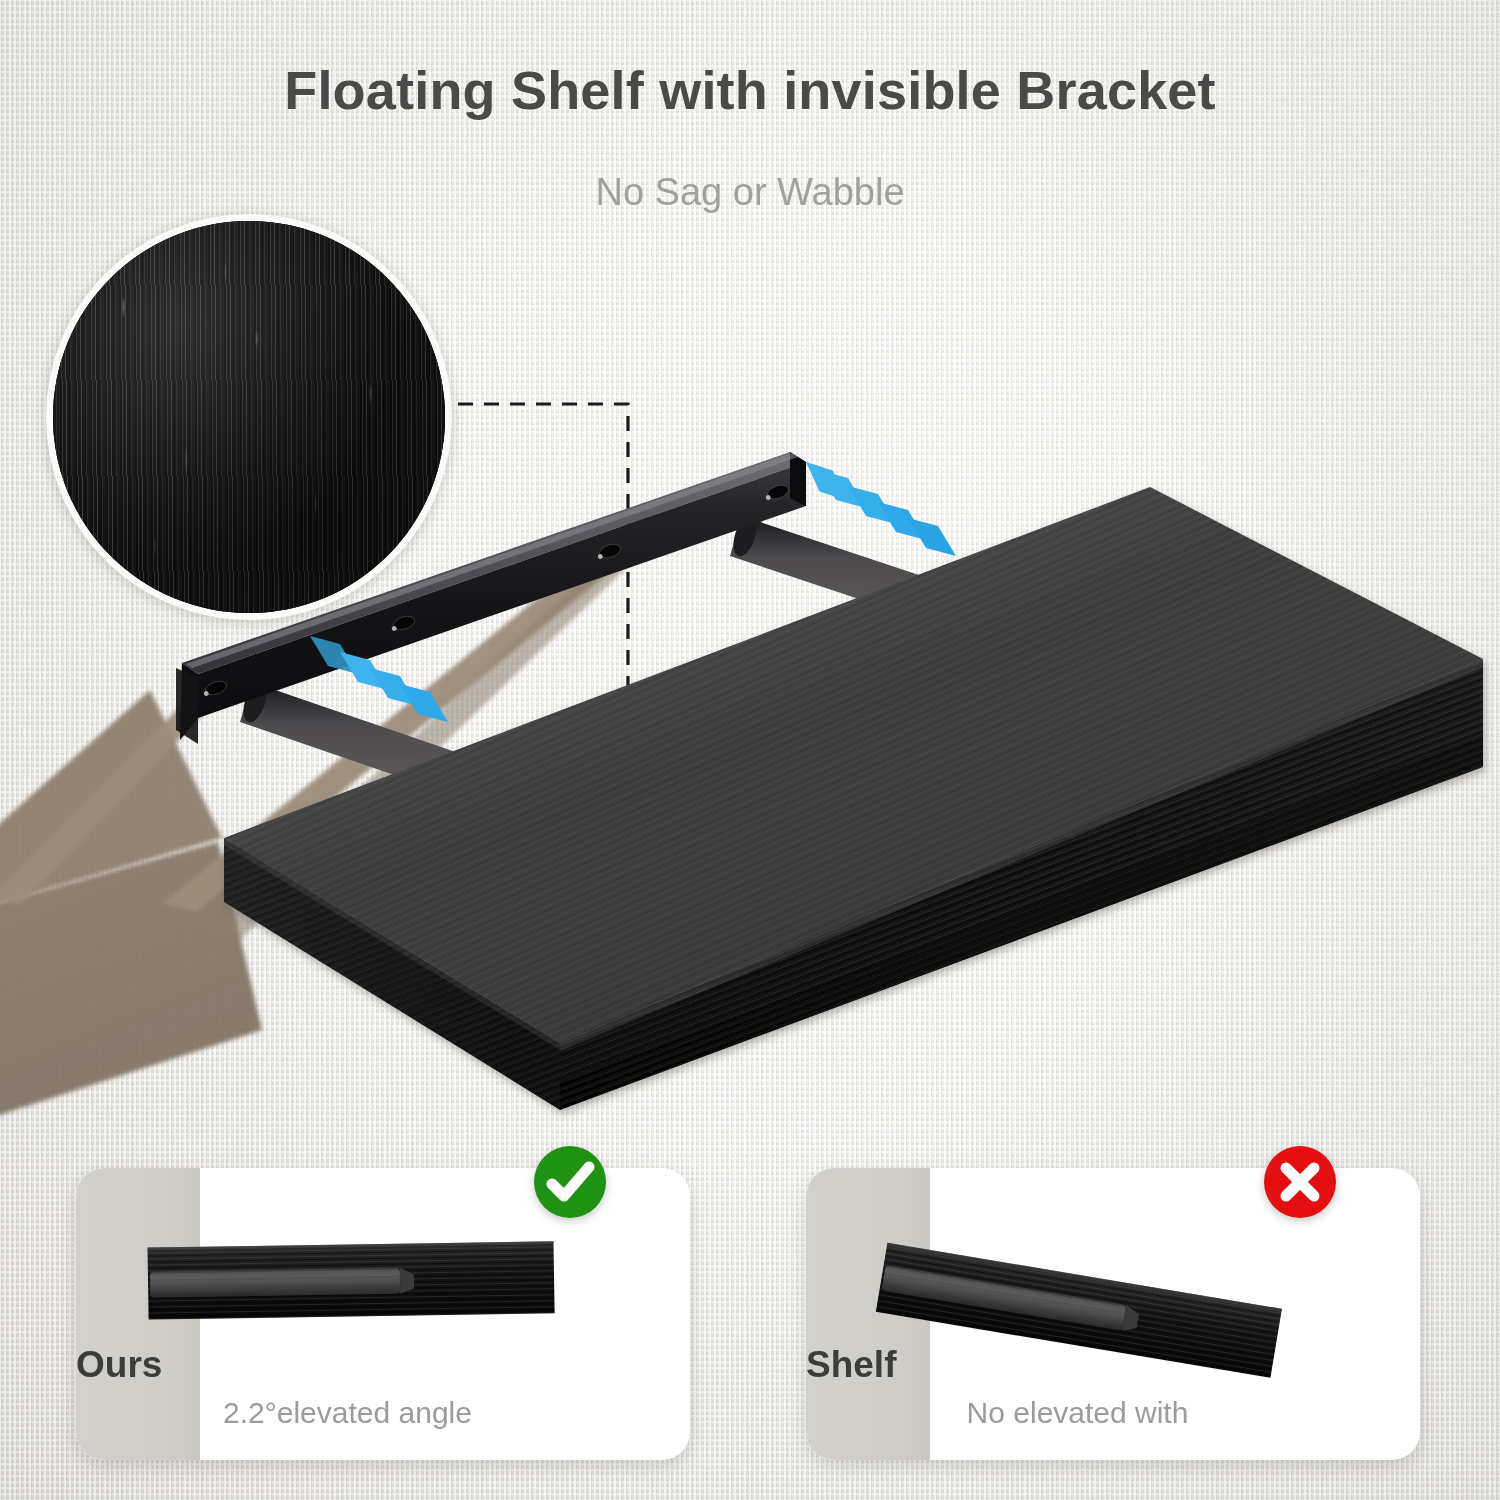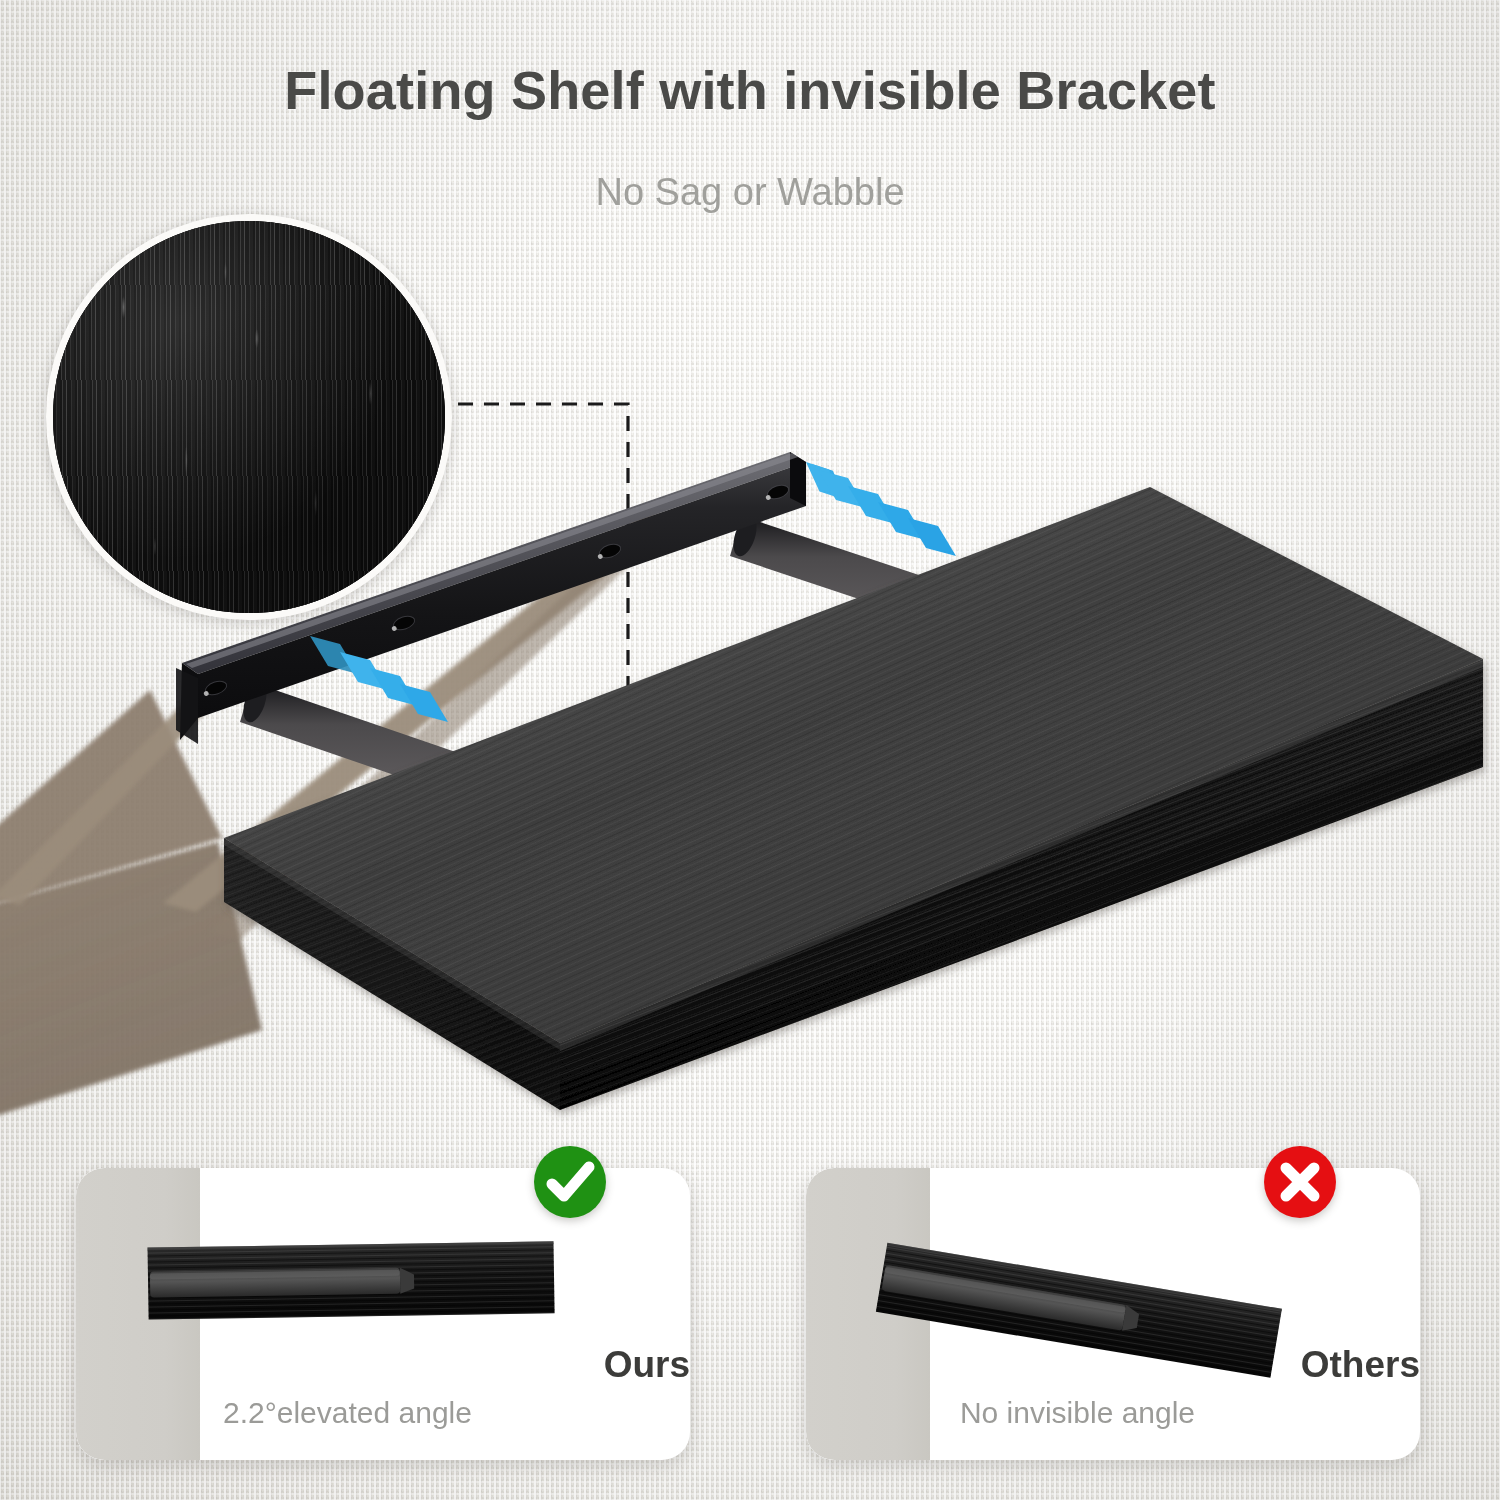--- a/index.html
+++ b/index.html
@@ -89,21 +89,21 @@
     overflow:hidden;
   }
   .card.left{left:76px;}
   .card.right{left:806px;}
   .card-wall{
     position:absolute;left:0;top:0;width:124px;height:292px;
     background:linear-gradient(90deg,#d2d0cb 0%,#cfcdc8 72%,#c9c7c1 100%);
     border-top-left-radius:28px;border-bottom-left-radius:28px;
   }
   .card-label{
-    position:absolute;left:0;width:614px;text-align:right;
+    position:absolute;left:0;width:614px;text-align:left;
     font-size:37px;font-weight:bold;color:#3c3c3a;top:176px;
   }
   .card-sub{
     position:absolute;left:0;width:543px;text-align:center;
     font-size:30px;color:#9b9b98;top:228px;
   }
   .badge{
     position:absolute;width:72px;height:72px;border-radius:50%;
     top:-22px;box-shadow:0 3px 8px rgba(60,56,50,.28);
   }
@@ -389,22 +389,22 @@
 
         <g transform="rotate(9.5 110 110)">
           <rect x="76" y="80" width="400" height="70" fill="url(#msEdge2)"></rect>
           <rect x="76" y="80" width="400" height="70" fill="url(#msGrain2)" opacity="0.9"></rect>
           <rect x="76" y="80" width="400" height="3" fill="#5a5a5a" opacity="0.4"></rect>
           <rect x="78" y="102" width="244" height="26" rx="4" fill="url(#msRod2)"></rect>
           <rect x="78" y="104" width="244" height="6" rx="3" fill="#6d6d6d" opacity="0.45"></rect>
           <path d="M 322,102 L 336,109 L 336,123 L 322,128 Z" fill="#3a3a3a"></path>
         </g>
       </svg>
-      <div class="card-label">Others</div>
-      <div class="card-sub">No invisible angle</div>
+      <div class="card-label">Shelf</div>
+      <div class="card-sub">No elevated with</div>
     </div>
 
     <div class="badge ok">
       <svg viewBox="0 0 72 72" aria-hidden="true">
         <path d="M 18,38 L 30,50 L 55,21" fill="none" stroke="#ffffff" stroke-width="11" stroke-linecap="round" stroke-linejoin="round"></path>
       </svg>
     </div>
     <div class="badge bad">
       <svg viewBox="0 0 72 72" aria-hidden="true">
         <path d="M 22,22 L 50,50 M 50,22 L 22,50" fill="none" stroke="#ffffff" stroke-width="11" stroke-linecap="round"></path>

